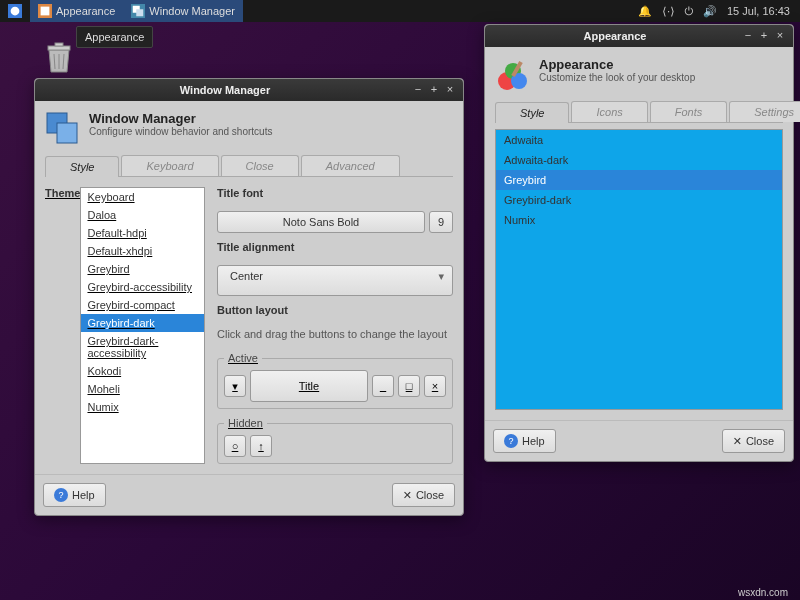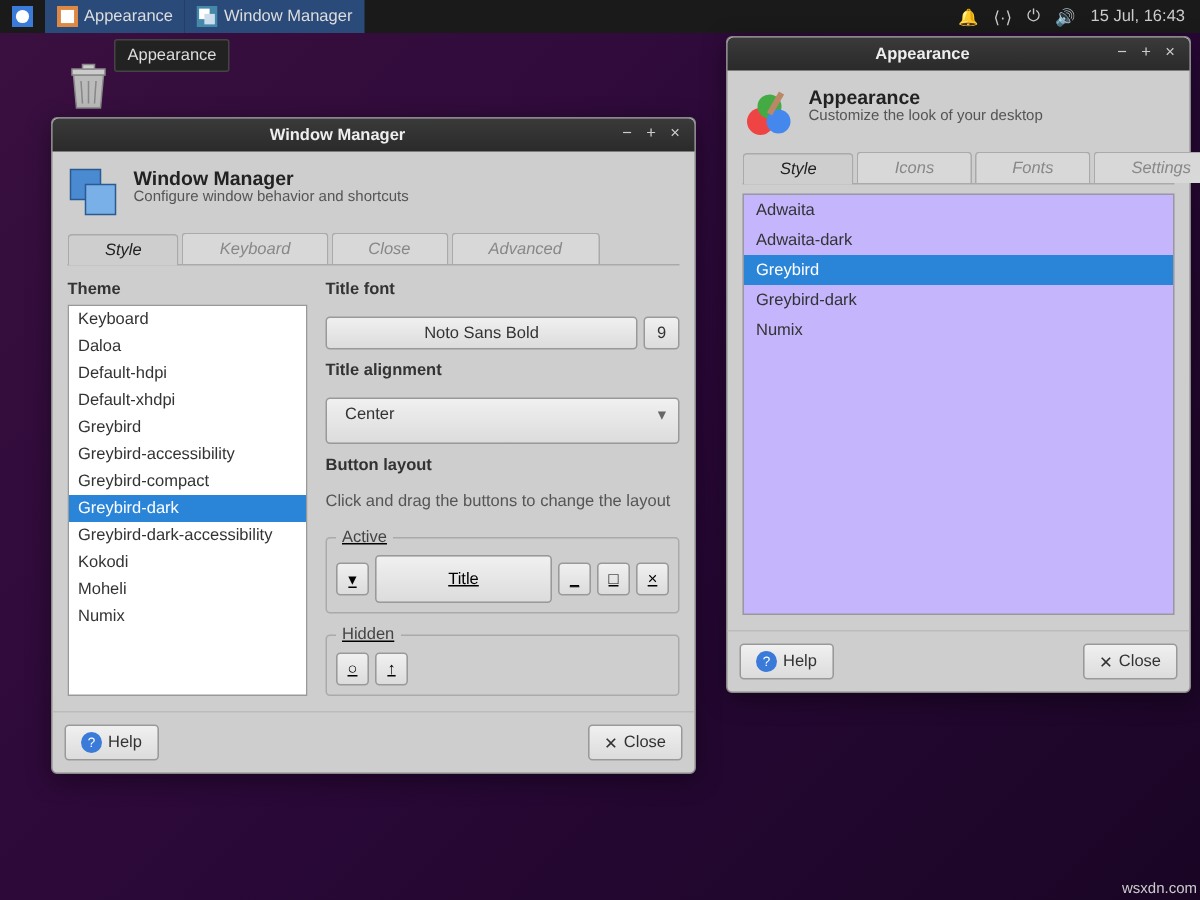--- a/index.html
+++ b/index.html
@@ -30,21 +30,21 @@
 .header-row { display: flex; gap: 8px; align-items: flex-start; margin-bottom: 8px; }
 .header-icon { width: 36px; height: 36px; flex-shrink: 0; }
 .header-text h2 { font-size: 13px; font-weight: bold; color: #222; }
 .header-text p { font-size: 10px; color: #555; }
 
 .tabs { display: flex; gap: 2px; border-bottom: 1px solid #aaa; }
 .tab { padding: 4px 24px; background: #d8d8d8; border: 1px solid #aaa; border-bottom: none; border-radius: 3px 3px 0 0; color: #888; cursor: pointer; font-style: italic; }
 .tab.active { background: #cecece; color: #222; position: relative; top: 1px; }
 
 .content { display: flex; gap: 12px; padding-top: 10px; flex: 1; }
-.left-col { width: 160px; display: flex; flex-direction: column; }
+.left-col { width: 160px; display: flex; flex-direction: row; text-decoration: underline; }
 .right-col { flex: 1; display: flex; flex-direction: column; gap: 8px; }
 
 .section-label { font-weight: bold; color: #333; margin-bottom: 4px; }
 .listbox { border: 1px solid #999; background: #fff; flex: 1; overflow: auto; }
 .listbox div { padding: 3px 6px; color: #333; cursor: pointer; }
 .listbox .selected { background: #2a85d9; color: #fff; }
 
 .field-row { display: flex; gap: 4px; }
 .button, .combo { background: linear-gradient(#f0f0f0,#dcdcdc); border: 1px solid #999; border-radius: 3px; padding: 4px 8px; text-align: center; color: #333; cursor: pointer; }
 .combo { flex: 1; text-align: left; display: flex; padding-left: 12px; }
@@ -58,25 +58,25 @@
 .layout-title { flex: 1; height: 32px; background: linear-gradient(#f0f0f0,#dcdcdc); border: 1px solid #999; border-radius: 3px; display: flex; align-items: center; justify-content: center; }
 .hint { color: #555; margin-bottom: 4px; }
 
 .footer { display: flex; padding: 8px; border-top: 1px solid #bbb; gap: 6px; }
 .footer .button { display: flex; align-items: center; gap: 4px; padding: 4px 10px; }
 .spacer { flex: 1; }
 
 .help-ico { width: 14px; height: 14px; border-radius: 50%; background: #3a7ad9; color: #fff; display: inline-flex; align-items: center; justify-content: center; font-size: 9px; }
 
 
-.appearance-list { border: 1px solid #999; background: #c4b5fd; margin-top: 6px; }
+.appearance-list { border: 1px solid #999; background: #0ea5e9; margin-top: 6px; }
 .appearance-list div { padding: 4px 8px; color: #333; cursor: pointer; }
 .appearance-list .selected { background: #2a85d9; color: #fff; }
 
-.watermark { position: absolute; bottom: 2px; right: 2px; color: #ccc; font-size: 10px; margin-top: 32px; }
+.watermark { position: absolute; bottom: 2px; right: 12px; color: #ccc; font-size: 10px; margin-top: 32px; }
 </style>
 </head>
 <body>
 
 <div class="panel">
   <div class="panel-left">
     <div class="panel-item">
       <svg class="small-icon" viewBox="0 0 16 16">
           <rect width="16" height="16" fill="#3a7ad9"></rect>
           <circle cx="8" cy="8" r="5" fill="#fff"></circle>

